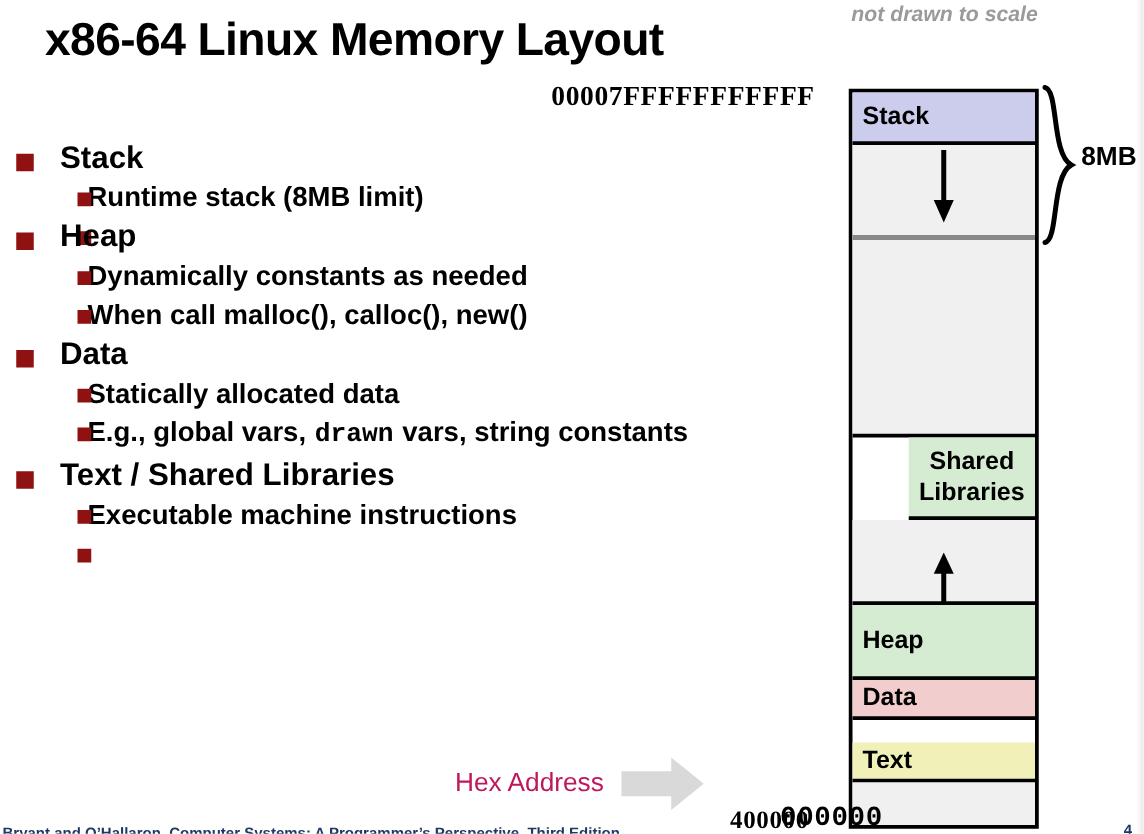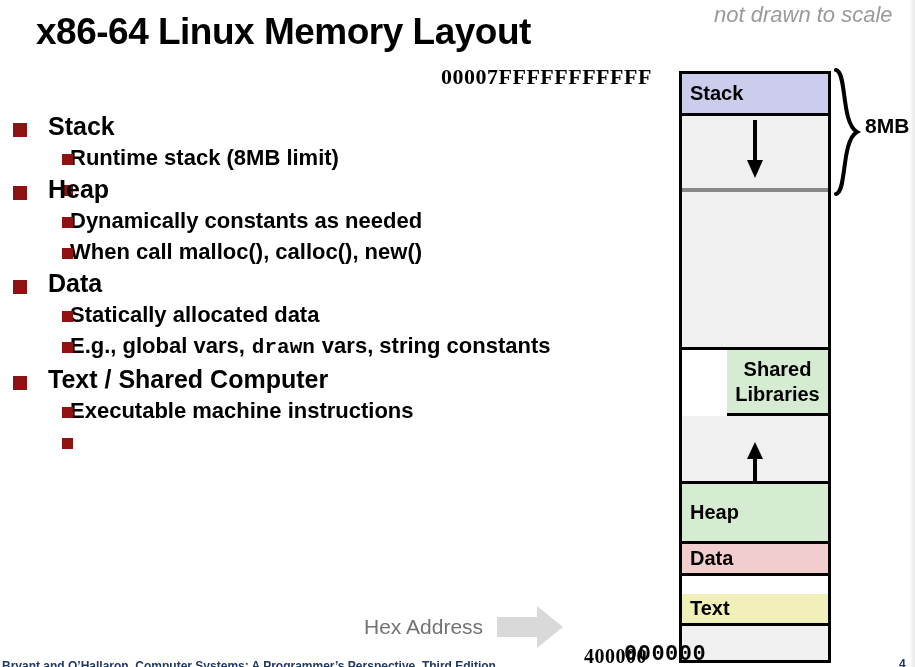--- a/index.html
+++ b/index.html
@@ -27,26 +27,25 @@
     color: #000000;
     white-space: nowrap;
     margin-left: 28px;
   }
 
   
   #not-to-scale {
     position: absolute;
     left: 681px;
     top: 2px;
-    font-size: 22px;
+    font-size: 17px;
     font-style: italic;
-    font-weight: normal;
+    font-weight: bold;
     color: #9a9a9a;
     white-space: nowrap;
-    margin-left: 33px;
   }
 
   
   #bullet-list {
     position: absolute;
     left: 0px;
     top: 112px;
     width: 660px;
   }
   .l1 {
@@ -168,21 +167,21 @@
     font-weight: bold;
     white-space: nowrap;
   }
 
   
   #hex-address-label {
     position: absolute;
     left: 364px;
     top: 615px;
     font-size: 21px;
-    color: #737373;
+    color: #be185d;
     white-space: nowrap;
   }
   #hex-arrow {
     position: absolute;
     left: 497px;
     top: 606px;
     width: 66px;
     height: 42px;
   }
   #addr-bottom-1 {
@@ -276,21 +275,21 @@
     <span class="sq"></span>
     <span>Statically allocated data</span>
   </div>
   <div class="l2">
     <span class="sq"></span>
     <span>E.g., global vars,</span><span class="sp-h"></span><span class="mono">drawn</span><span class="sp-h"></span><span>vars, string constants</span>
   </div>
 
   <div class="l1">
     <span class="sq"></span>
-    <span>Text  / Shared Computer</span>
+    <span>Text  / Shared Libraries</span>
   </div>
   <div class="l2">
     <span class="sq"></span>
     <span>Executable machine instructions</span>
   </div>
   <div class="l2">
     <span class="sq"></span>
   </div>
 </div>
 

